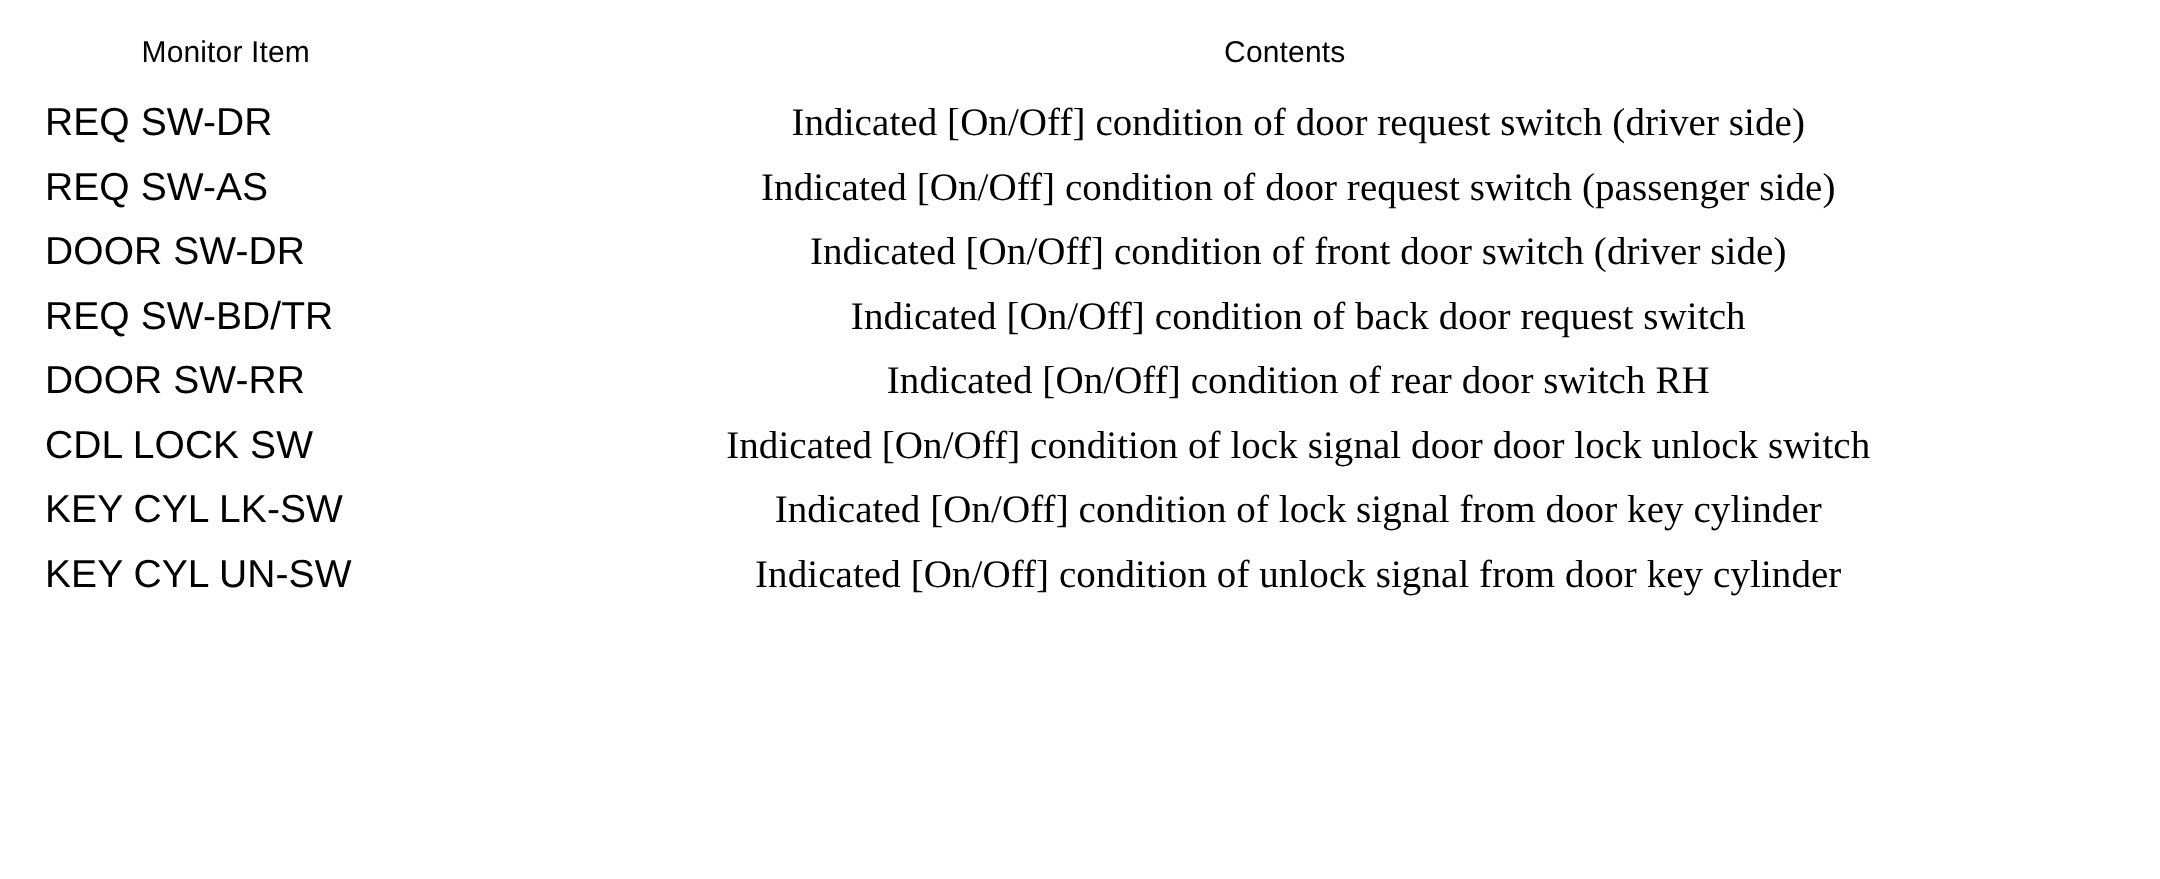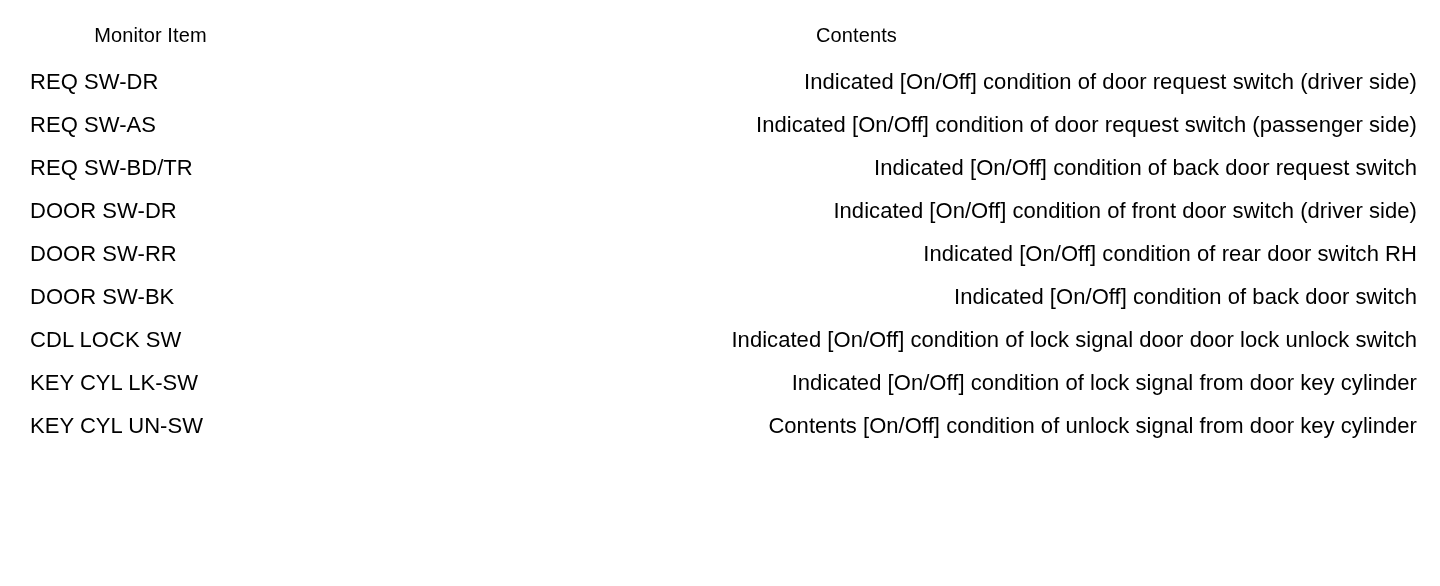--- a/index.html
+++ b/index.html
@@ -74,31 +74,32 @@
     height: 50px;
     font-size: 20px;
     text-align: center;
     letter-spacing: 0.1px;
   }
   .header-row th.cell-item { padding-right: 3px; }
 
   
   .data-row td {
     height: 43px;
-    font-size: 22px;
+    font-size: 26px;
     letter-spacing: 0.05px;
     white-space: nowrap;
   }
   .data-row td.cell-item {
     text-align: left;
     padding-left: 22px;
   }
   .data-row td.cell-contents {
-    text-align: right;
+    text-align: center;
     padding-left: 18px;
+    font-family: Liberation Serif, serif;
   }
 </style>
 </head>
 <body>
 
 <div class="page">
   <div class="table-wrap">
     <table class="monitor-table">
       <colgroup>
         <col class="col-item">
@@ -115,54 +116,50 @@
         <tr class="data-row rule-thick">
           <td class="cell-item">REQ SW-DR</td>
           <td class="cell-contents">Indicated [On/Off] condition of door request switch (driver side)</td>
         </tr>
 
         <tr class="data-row rule-thin">
           <td class="cell-item">REQ SW-AS</td>
           <td class="cell-contents">Indicated [On/Off] condition of door request switch (passenger side)</td>
         </tr>
 
+        <tr class="data-row rule-thin">
+          <td class="cell-item">DOOR SW-DR</td>
+          <td class="cell-contents">Indicated [On/Off] condition of front door switch (driver side)</td>
+        </tr>
+
         <tr class="data-row rule-thick">
           <td class="cell-item">REQ SW-BD/TR</td>
           <td class="cell-contents">Indicated [On/Off] condition of back door request switch</td>
-        </tr>
-
-        <tr class="data-row rule-thin">
-          <td class="cell-item">DOOR SW-DR</td>
-          <td class="cell-contents">Indicated [On/Off] condition of front door switch (driver side)</td>
         </tr>
 
 
         <tr class="data-row rule-thin">
           <td class="cell-item">DOOR SW-RR</td>
           <td class="cell-contents">Indicated [On/Off] condition of rear door switch RH</td>
         </tr>
 
 
-        <tr class="data-row rule-thin">
-          <td class="cell-item">DOOR SW-BK</td>
-          <td class="cell-contents">Indicated [On/Off] condition of back door switch</td>
-        </tr>
 
         <tr class="data-row rule-thick">
           <td class="cell-item">CDL LOCK SW</td>
           <td class="cell-contents">Indicated [On/Off] condition of lock signal door door lock unlock switch</td>
         </tr>
 
 
         <tr class="data-row rule-thick">
           <td class="cell-item">KEY CYL LK-SW</td>
           <td class="cell-contents">Indicated [On/Off] condition of lock signal from door key cylinder</td>
         </tr>
 
         <tr class="data-row rule-thin rule-bottom-thick">
           <td class="cell-item">KEY CYL UN-SW</td>
-          <td class="cell-contents">Contents [On/Off] condition of unlock signal from door key cylinder</td>
+          <td class="cell-contents">Indicated [On/Off] condition of unlock signal from door key cylinder</td>
         </tr>
 
       </tbody>
     </table>
   </div>
 </div>
 
 </body></html>

